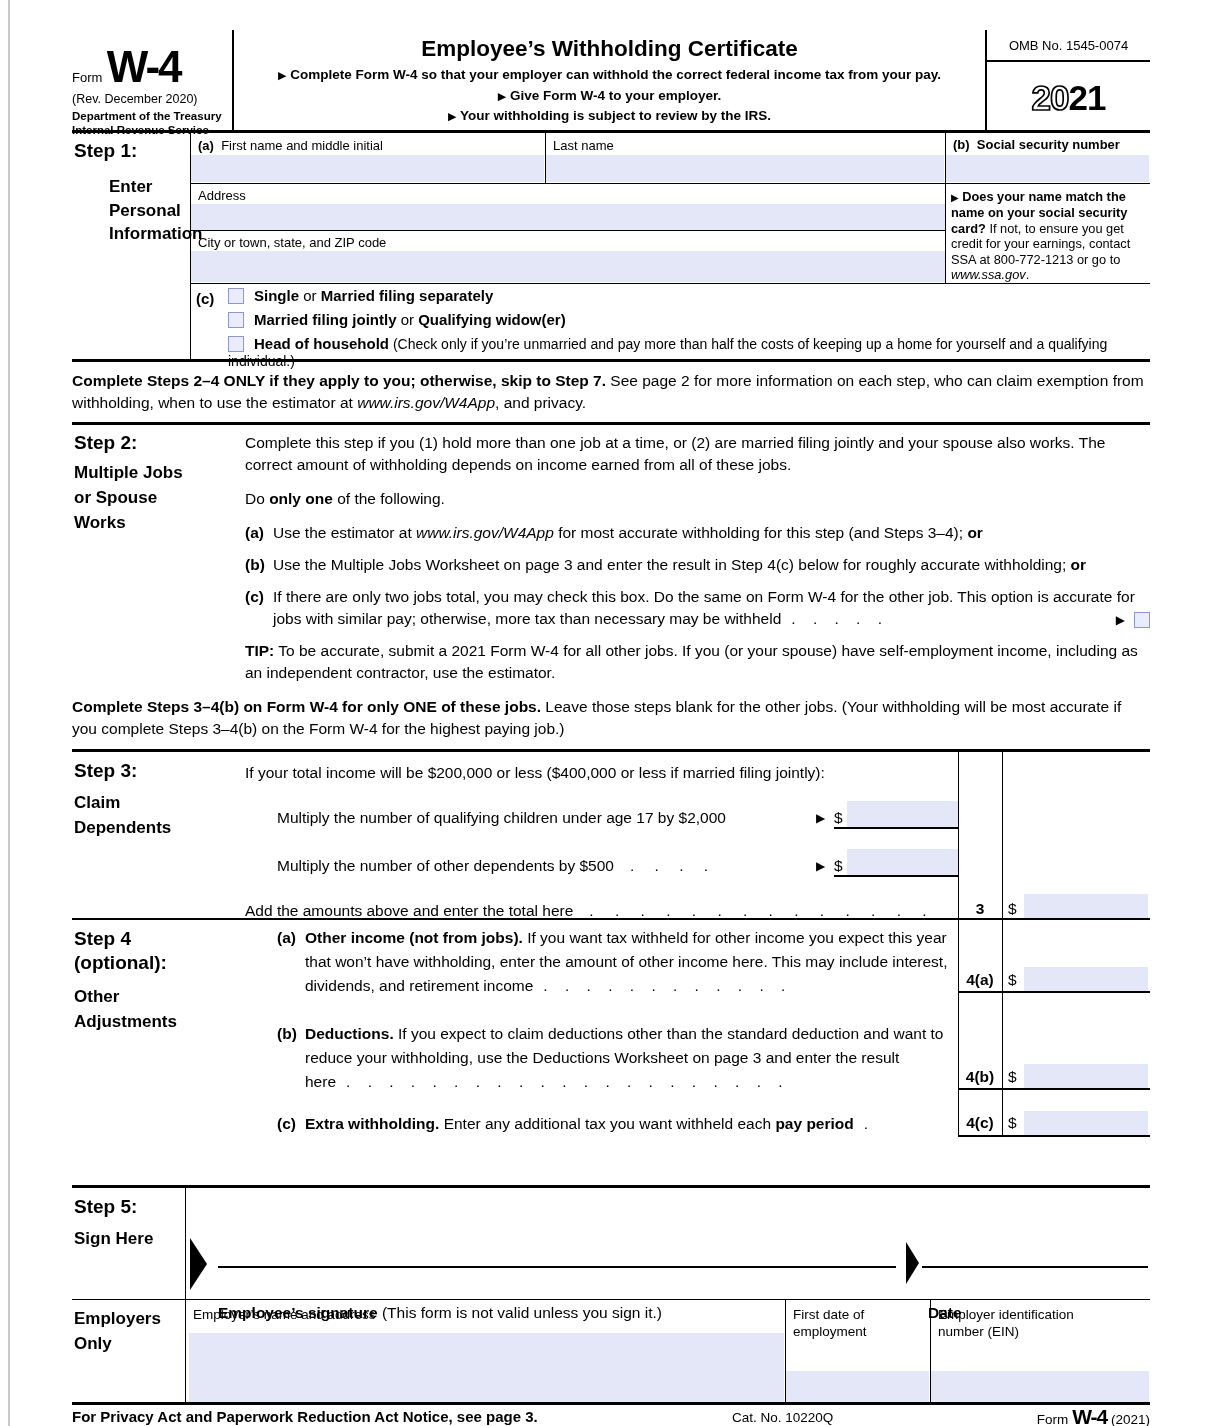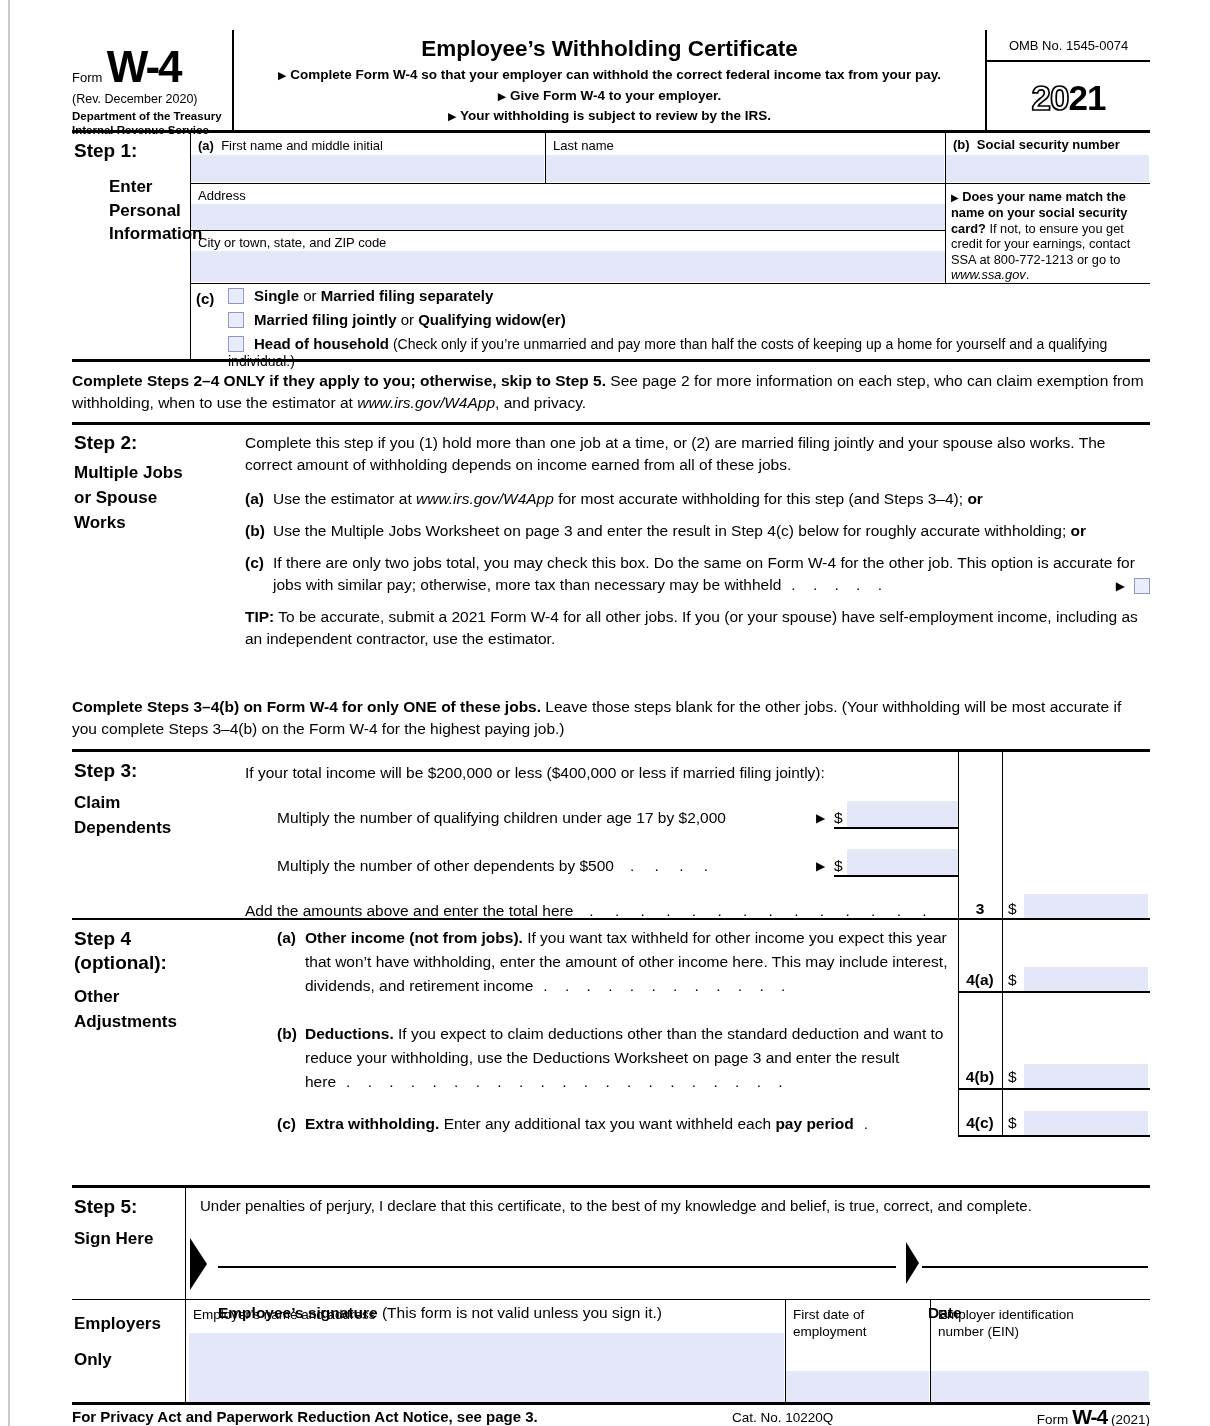--- a/index.html
+++ b/index.html
@@ -165,28 +165,29 @@
     </div>
     <div class="opt-row" style="left:156px;top:178px;">
       <span class="cb"></span><span class="b">Married filing jointly</span><span> or </span><span class="b">Qualifying widow(er)</span>
     </div>
     <div class="opt-row" style="left:156px;top:202px;">
       <span class="cb"></span><span class="b">Head of household</span><span class="opt3-rest"> (Check only if you’re unmarried and pay more than half the costs of keeping up a home for yourself and a qualifying individual.)</span>
     </div>
   </div>
 
   <div class="intro2">
-    <span class="b">Complete Steps 2–4 ONLY if they apply to you; otherwise, skip to Step 5.</span><span> See page 2 for more information on each step, who can claim exemption from withholding, when to use the estimator at </span><span class="i">www.irs.gov/W4App</span><span>, and privacy.</span>
+    <span class="b">Complete Steps 2–4 ONLY if they apply to you; otherwise, skip to Step 7.</span><span> See page 2 for more information on each step, who can claim exemption from withholding, when to use the estimator at </span><span class="i">www.irs.gov/W4App</span><span>, and privacy.</span>
   </div>
 
   <div class="step2">
     <div class="s-title" style="left:2px;top:7px;">Step 2:</div>
     <div class="s-sub" style="left:2px;top:35px;width:122px;line-height:25px;">Multiple Jobs or Spouse Works</div>
     <div class="s2-content">
       <div>Complete this step if you (1) hold more than one job at a time, or (2) are married filing jointly and your spouse also works. The correct amount of withholding depends on income earned from all of these jobs.</div>
+      <div class="s2-p2"><span>Do </span><span class="b">only one</span><span> of the following.</span></div>
       <div class="item item-a">
         <span class="tag">(a)</span><span>Use the estimator at </span><span class="i">www.irs.gov/W4App</span><span> for most accurate withholding for this step (and Steps 3–4); </span><span class="b">or</span>
       </div>
       <div class="item">
         <span class="tag">(b)</span><span>Use the Multiple Jobs Worksheet on page 3 and enter the result in Step 4(c) below for roughly accurate withholding; </span><span class="b">or</span>
       </div>
       <div class="item">
         <span class="tag">(c)</span><span>If there are only two jobs total, you may check this box. Do the same on Form W-4 for the other job. This option is accurate for jobs with similar pay; otherwise, more tax than necessary may be withheld</span><span class="dots">. . . . .</span>
         <span class="c2-tail">
           <span class="arrow">▶</span>
@@ -258,35 +259,34 @@
     <div class="rowlab" style="left:886px;top:362px;">4(c)</div>
     <div class="rowdollar" style="left:936px;top:362px;">$</div>
     <div class="field" style="left:952px;top:359px;width:124px;height:24px;"></div>
     <div class="rule" style="left:886px;top:383px;width:192px;height:2px;"></div>
   </div>
 
   <div class="step5">
     <div class="s-title" style="left:2px;top:8px;">Step 5:</div>
     <div class="s-sub" style="left:2px;top:38px;width:80px;line-height:25px;">Sign Here</div>
     <div class="s5-vline"></div>
-    <div class="perjury">Under penalties of perjury, I declare that this certificate, to the best of my knowledge and belief, is true, correct, and complete.</div>
 
     <div class="sig-arrow" style="left:118px;top:50px;"></div>
     <div class="sig-line" style="left:146px;top:52px;width:678px;height:28px;"></div>
     <div class="sig-cap" style="left:146px;top:86px;">
       <span class="b">Employee’s signature</span><span> (This form is not valid unless you sign it.)</span>
     </div>
 
     <div class="sig-arrow" style="left:834px;top:54px;border-left-width:13px;border-top-width:21px;border-bottom-width:21px;"></div>
     <div class="sig-line" style="left:850px;top:52px;width:226px;height:28px;"></div>
     <div class="sig-cap b" style="left:856px;top:86px;">Date</div>
   </div>
 
   <div class="employers">
-    <div class="s-sub" style="left:2px;top:6px;width:105px;line-height:36px;">Employers Only</div>
+    <div class="s-sub" style="left:2px;top:6px;width:105px;line-height:25px;">Employers Only</div>
     <div class="vline" style="left:113px;top:0;height:102px;"></div>
 
     <div class="emp-label" style="left:121px;top:6px;">Employer’s name and address</div>
     <div class="field" style="left:117px;top:33px;width:595px;height:69px;"></div>
 
     <div class="vline" style="left:713px;top:0;height:102px;"></div>
     <div class="emp-label" style="left:721px;top:6px;width:120px;">First date of employment</div>
     <div class="field" style="left:714px;top:71px;width:143px;height:31px;"></div>
 
     <div class="vline" style="left:858px;top:0;height:102px;"></div>

